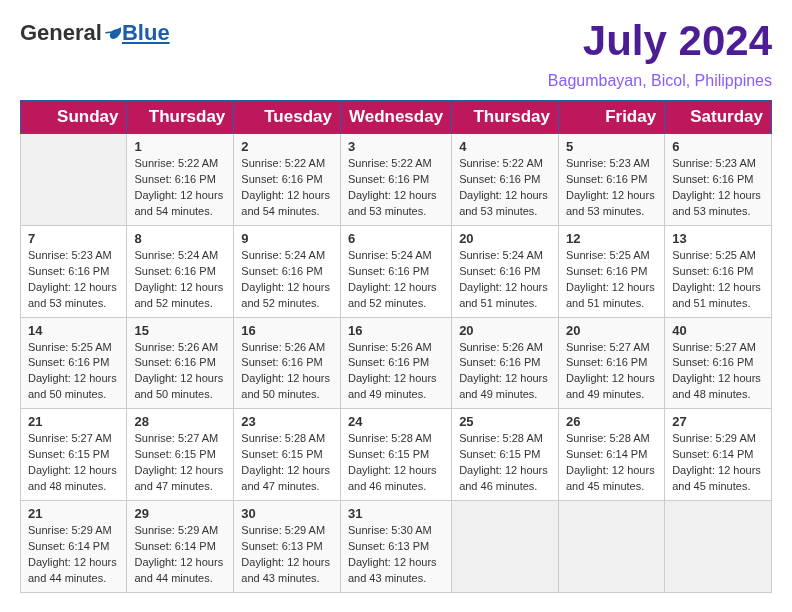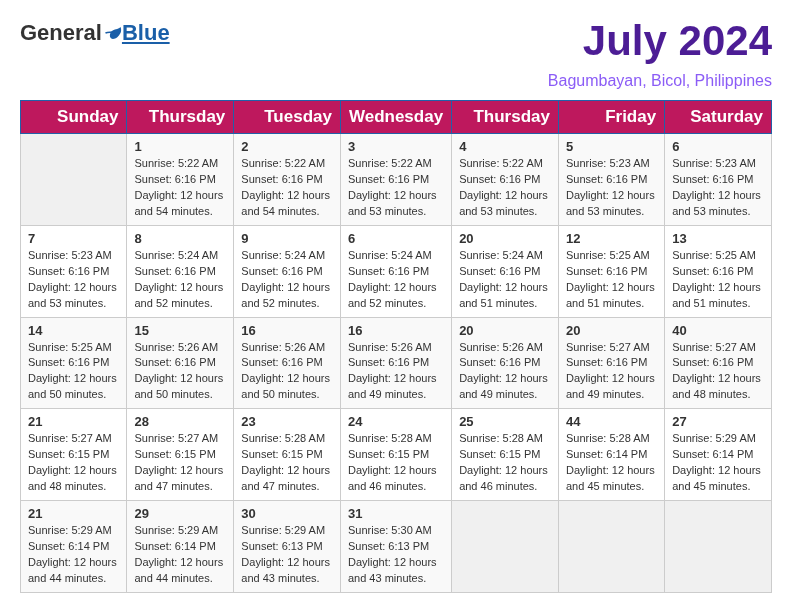--- a/index.html
+++ b/index.html
@@ -229,21 +229,21 @@
         </td>
         <td>
           <span class="day-number">24</span>
           <div class="day-content">Sunrise: 5:28 AM<br>Sunset: 6:15 PM<br>Daylight: 12 hours and 46 minutes.</div>
         </td>
         <td>
           <span class="day-number">25</span>
           <div class="day-content">Sunrise: 5:28 AM<br>Sunset: 6:15 PM<br>Daylight: 12 hours and 46 minutes.</div>
         </td>
         <td>
-          <span class="day-number">44</span>
+          <span class="day-number">26</span>
           <div class="day-content">Sunrise: 5:28 AM<br>Sunset: 6:14 PM<br>Daylight: 12 hours and 45 minutes.</div>
         </td>
         <td>
           <span class="day-number">27</span>
           <div class="day-content">Sunrise: 5:29 AM<br>Sunset: 6:14 PM<br>Daylight: 12 hours and 45 minutes.</div>
         </td>
       </tr>
       <tr>
         <td>
           <span class="day-number">21</span>

